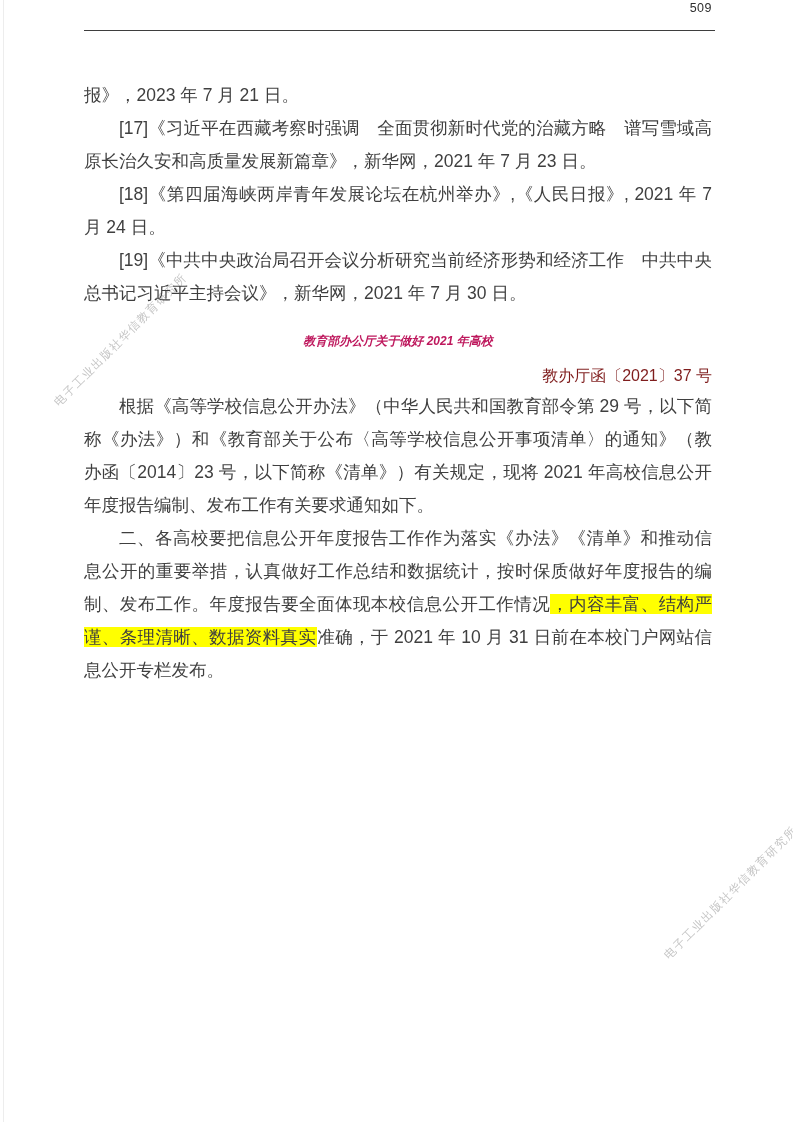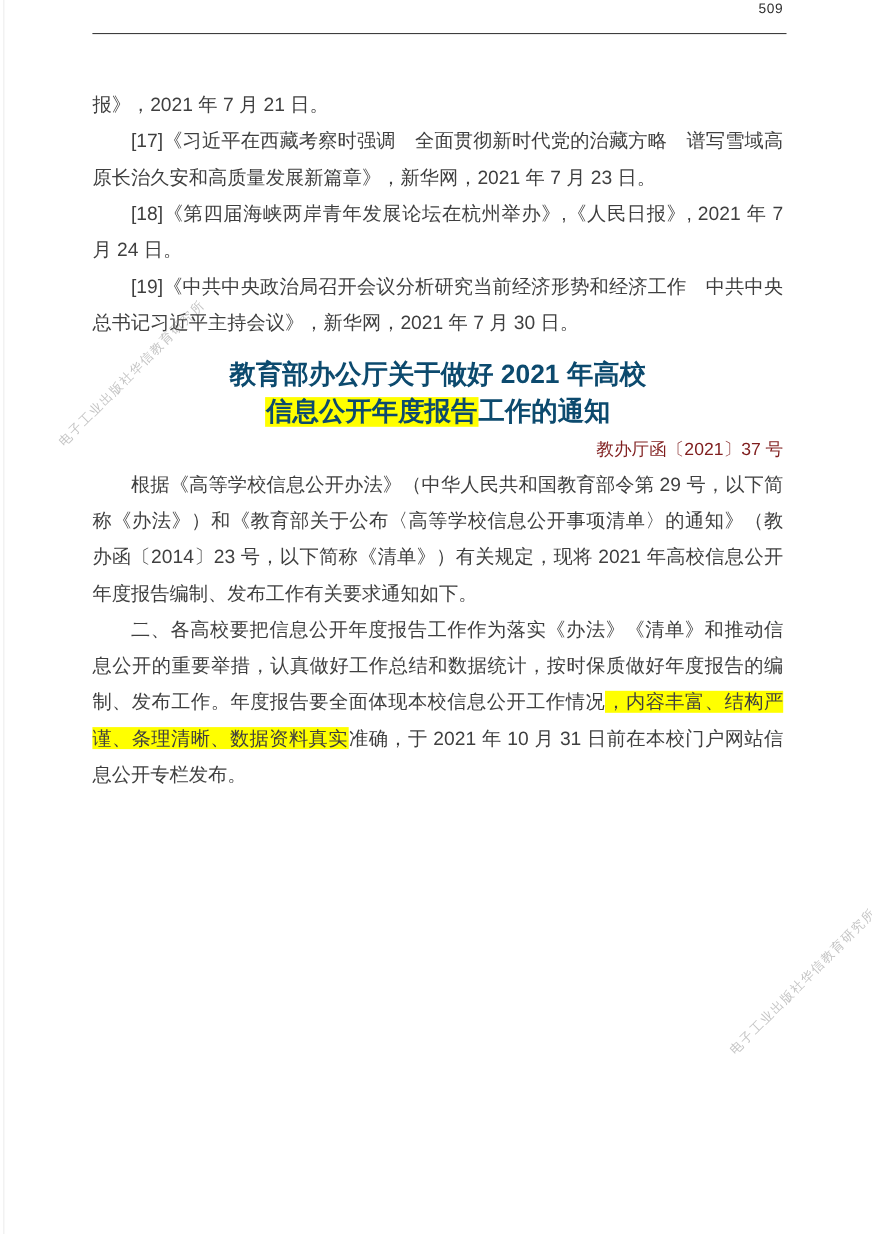--- a/index.html
+++ b/index.html
@@ -21,22 +21,22 @@
   }
   .content {
     position:absolute; left:84px; top:79px; width:628px;
     font-size:17.5px; line-height:33px; text-align:justify;
     color:var(--ink);
   }
   .content p { margin:0; }
   p.indent { text-indent:2em; }
   .doc-title { margin:14px 0 3px 0; }
   .doc-title p {
-    text-align:center; text-indent:0; font-weight:bold; font-size:24px;
-    line-height:34px; color:#0c4a6e;
+    text-align:center; text-indent:0; font-weight:bold; font-size:12px;
+    line-height:34px; color:#be185d;font-style:italic;
   }
   .doc-number {
     text-align:right; font-size:16px; line-height:29px; color:#7f1d1d;
     margin:2px 0 3px 0;
   }
   mark { background:var(--hl); color:inherit; padding:0 1px; }
   .watermark {
     position:absolute; color:var(--wm); font-size:11.5px; line-height:12px;
     letter-spacing:1.5px; white-space:nowrap;
     transform:rotate(-45deg); transform-origin:0 50%;
@@ -53,29 +53,28 @@
 
   <div class="page-number">509</div>
 
   <div class="header-rule"></div>
 
   <div class="watermark wm-left">电子工业出版社华信教育研究所</div>
   <div class="watermark wm-right">电子工业出版社华信教育研究所</div>
 
   <div class="content">
     <div id="refs">
-        <p><span>报》，2021 年 7 月 21 日。</span></p>
+        <p><span>报》，2023 年 7 月 21 日。</span></p>
         <p class="indent"><span>[17]《习近平在西藏考察时强调　全面贯彻新时代党的治藏方略　谱写雪域高原长治久安和高质量发展新篇章》，新华网，2021 年 7 月 23 日。</span></p>
         <p class="indent"><span>[18]《第四届海峡两岸青年发展论坛在杭州举办》,《人民日报》, 2021 年 7 月 24 日。</span></p>
         <p class="indent"><span>[19]《中共中央政治局召开会议分析研究当前经济形势和经济工作　中共中央总书记习近平主持会议》，新华网，2021 年 7 月 30 日。</span></p>
       </div>
 
     <div id="doc-title" class="doc-title">
         <p><span>教育部办公厅关于做好 2021 年高校</span></p>
-        <p><mark>信息公开年度报告</mark><span>工作的通知</span></p>
       </div>
 
     <p class="doc-number">教办厅函〔2021〕37 号</p>
 
     <div id="paras">
         <p class="indent"><span>根据《高等学校信息公开办法》（中华人民共和国教育部令第 29 号，以下简称《办法》）和《教育部关于公布〈高等学校信息公开事项清单〉的通知》（教办函〔2014〕23 号，以下简称《清单》）有关规定，现将 2021 年高校信息公开年度报告编制、发布工作有关要求通知如下。</span></p>
         <p class="indent"><span>二、各高校要把信息公开年度报告工作作为落实《办法》《清单》和推动信息公开的重要举措，认真做好工作总结和数据统计，按时保质做好年度报告的编制、发布工作。年度报告要全面体现本校信息公开工作情况</span><mark>，内容丰富、结构严谨、条理清晰、数据资料真实</mark><span>准确，于 2021 年 10 月 31 日前在本校门户网站信息公开专栏发布。</span></p>
       </div>
   </div>
 </div>

